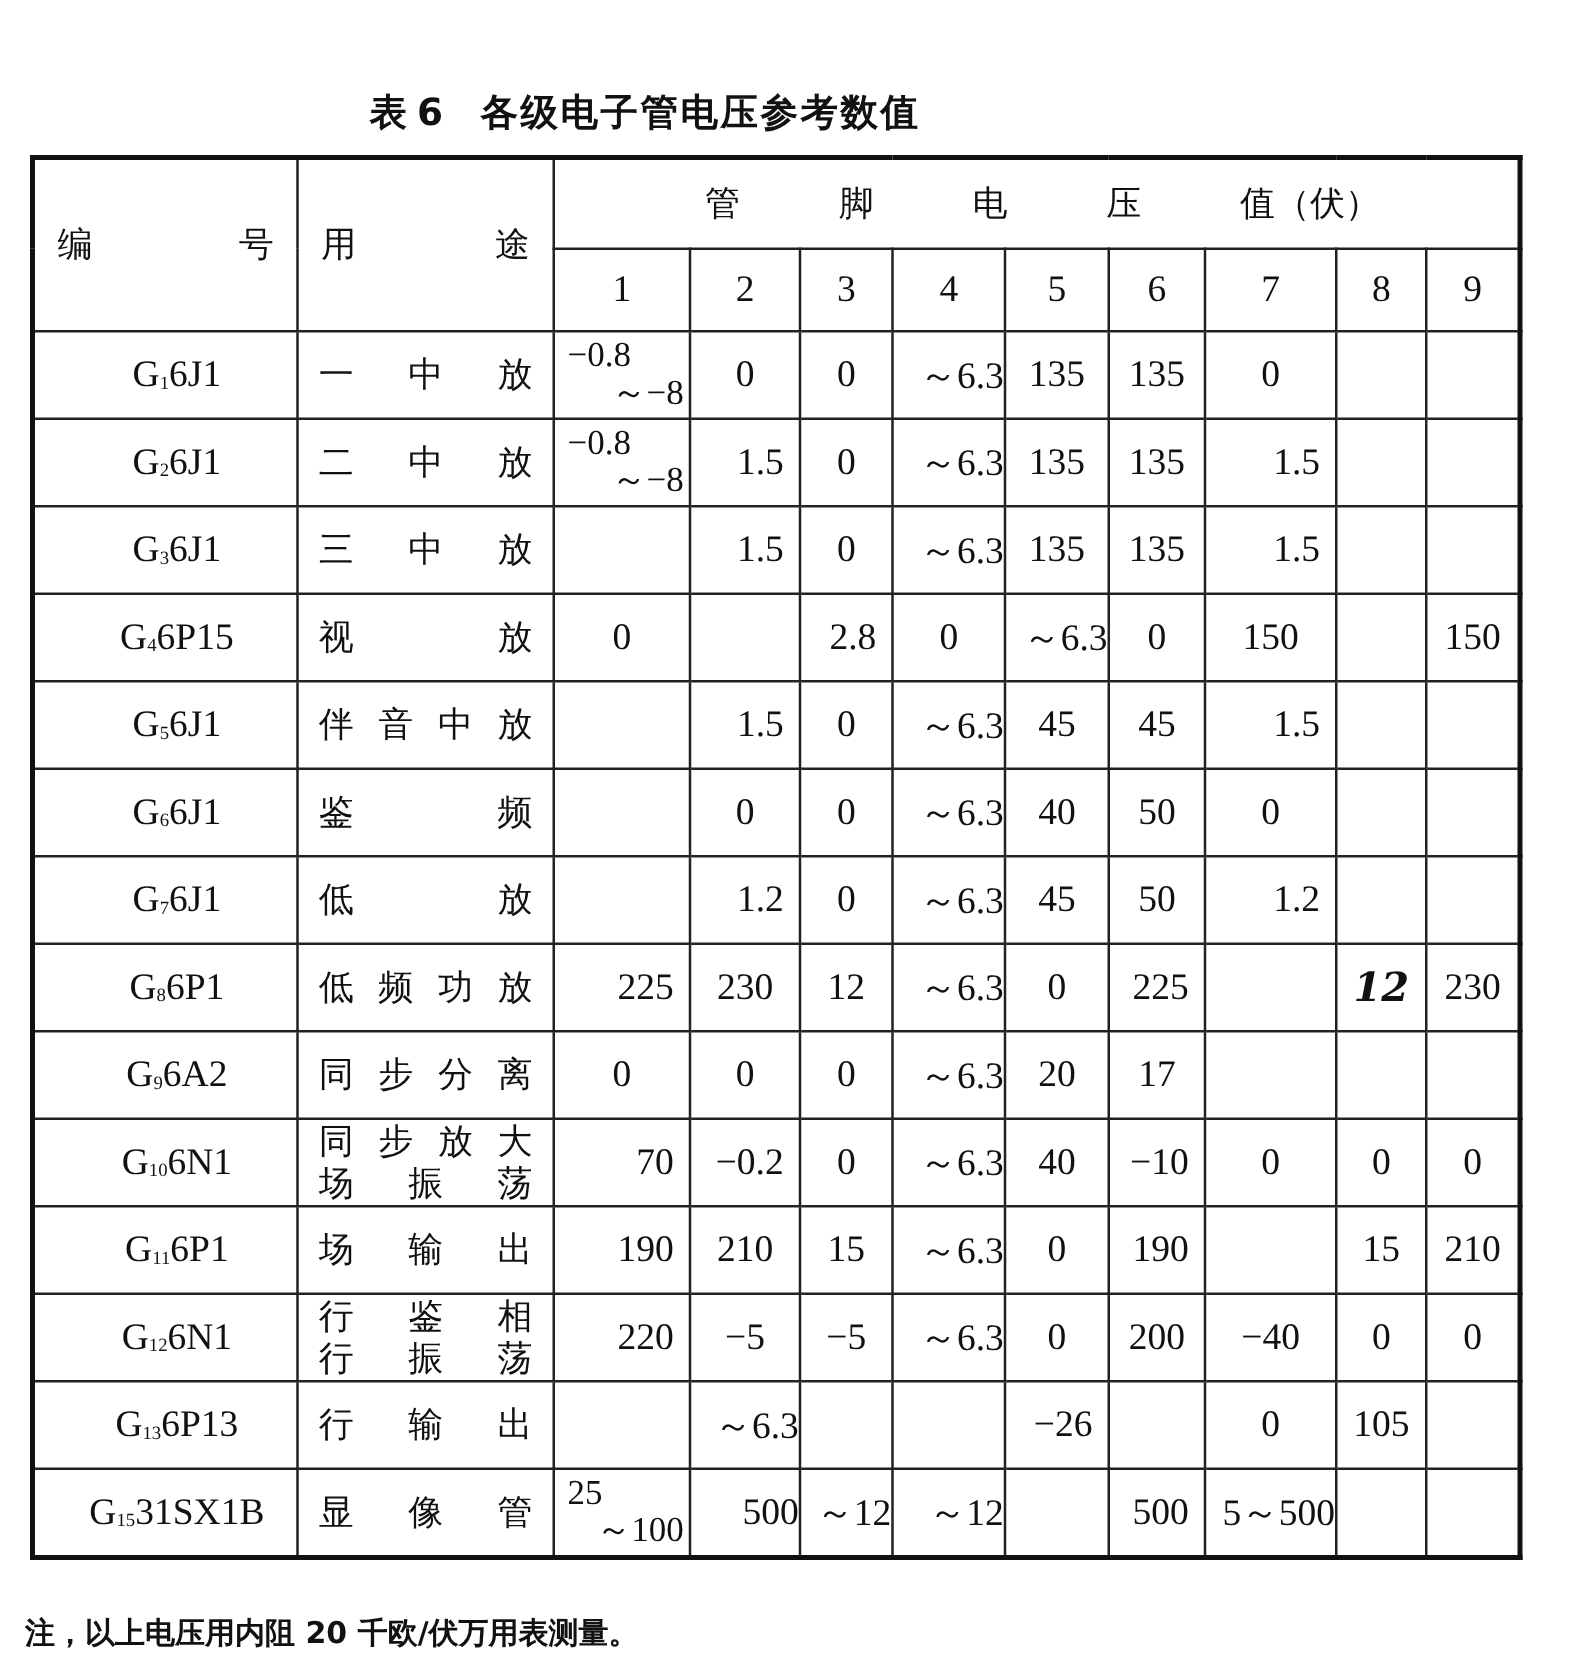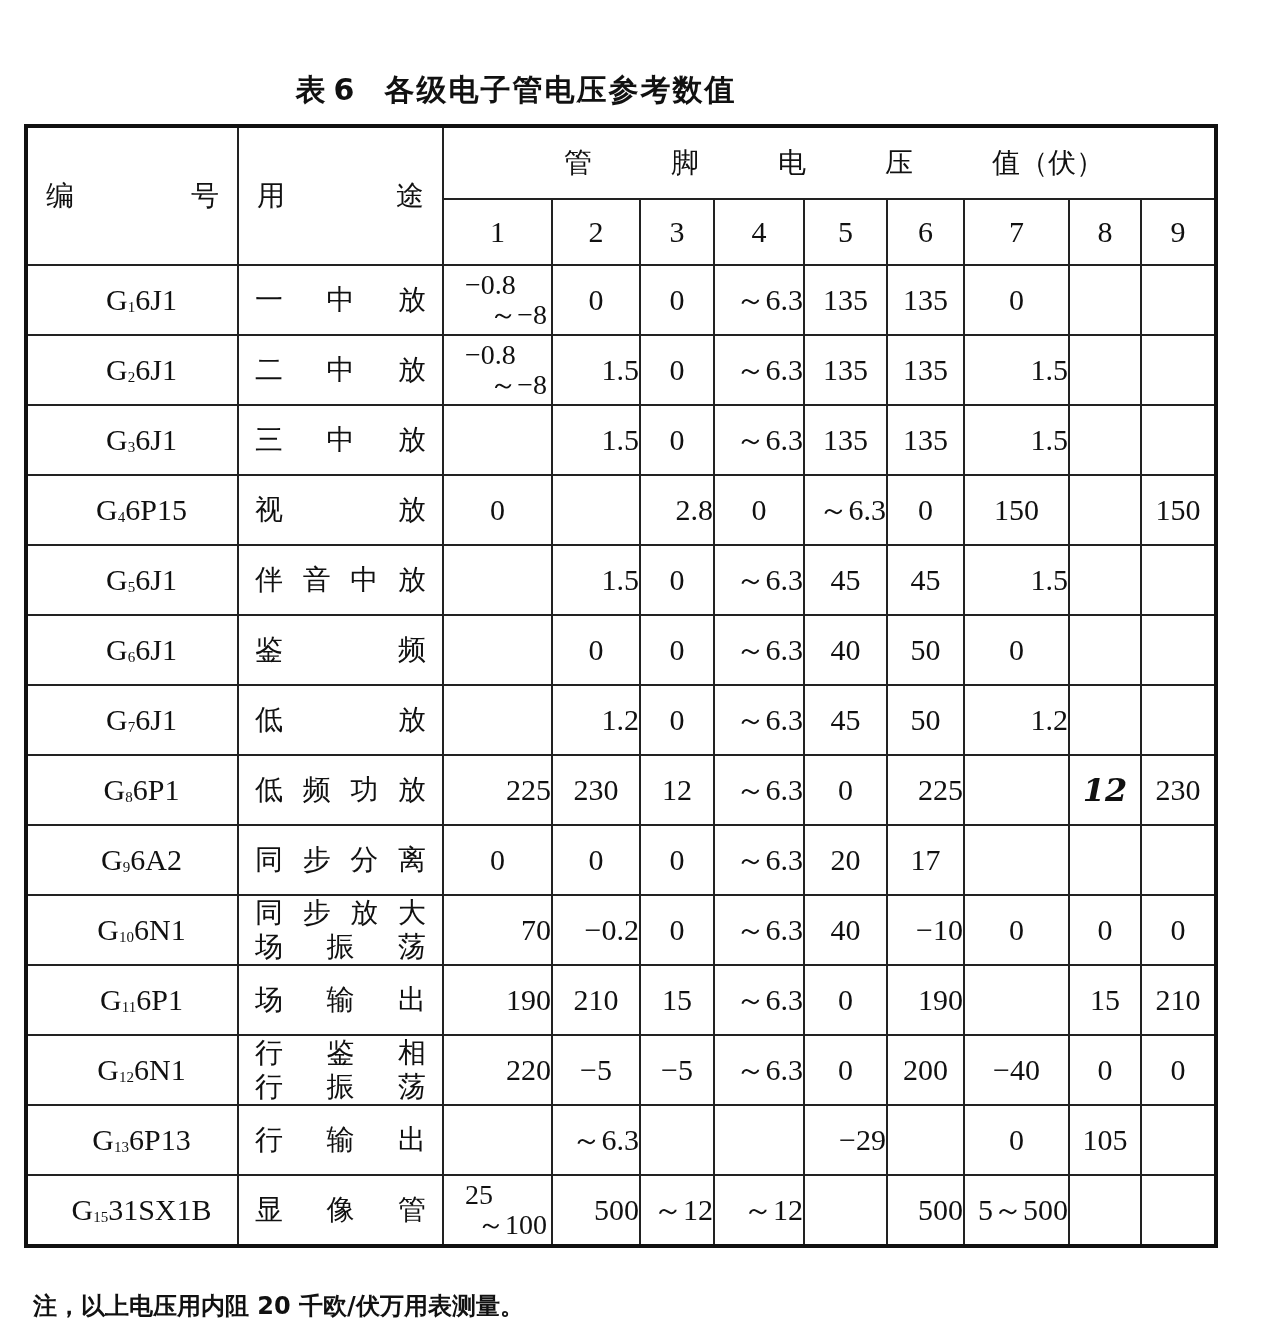--- a/index.html
+++ b/index.html
@@ -13,28 +13,28 @@
   .hdr-pin{height:64px;font-family:"Liberation Serif","DejaVu Serif",serif;font-size:30px;}
   .spread{display:flex;justify-content:space-between;padding:0 18px;font-family:"DejaVu Sans","Liberation Sans",sans-serif;font-size:28px;}
   .spread.two{line-height:34px;}
   .code{text-align:center;padding-left:18px;font-family:"Liberation Serif","DejaVu Serif",serif;font-size:30px;}
   .code sub{font-size:15px;vertical-align:-2px;}
   .use{font-family:"DejaVu Sans","Liberation Sans",sans-serif;}
   .use .spread{padding:0 16px;}
   .stack{display:flex;flex-direction:column;line-height:32px;}
   .stack .spread{padding:0 16px;}
   .v{font-family:"Liberation Serif","DejaVu Serif",serif;font-size:30px;}
-  .v.r{text-align:right;padding-right:0;}
+  .v.r{text-align:right;padding-right:12px;}
   .v.l{text-align:right;padding-left:6px;}
   .v.two{line-height:30px;font-size:28px;}
   .v.two span{display:block;}
-  .v.two .a{text-align:left;padding-left:21px;}
+  .v.two .a{text-align:left;padding-left:10px;}
   .v.two .b{text-align:right;padding-right:4px;}
   .hand{font-family:"DejaVu Serif",serif;font-style:italic;font-weight:bold;font-size:32px;}
-  .note{position:absolute;left:20px;top:1290px;font-family:"DejaVu Sans","Liberation Sans",sans-serif;font-size:24px;font-weight:bold;margin-left:13px;}
+  .note{position:absolute;left:20px;top:1290px;font-family:"DejaVu Sans","Liberation Sans",sans-serif;font-size:24px;font-weight:bold;}
 </style>
 </head>
 <body>
 
 <div class="title"><span>表</span><span class="num">6</span><span>各级电子管电压参考数值</span></div>
 
 <table>
   <colgroup>
     <col style="width:212px">
       <col style="width:205px">
@@ -340,21 +340,21 @@
           <div class="spread">
             <span>行</span>
             <span>输</span>
             <span>出</span>
           </div>
         </td>
         <td class="v"></td>
         <td class="v l">～6.3</td>
         <td class="v"></td>
         <td class="v"></td>
-        <td class="v r">−29</td>
+        <td class="v r">−26</td>
         <td class="v"></td>
         <td class="v">0</td>
         <td class="v">105</td>
         <td class="v"></td>
       </tr>
       <tr>
         <td class="code"><span>G</span><sub>15</sub><span>31SX1B</span></td>
         <td class="use">
           <div class="spread">
             <span>显</span>

